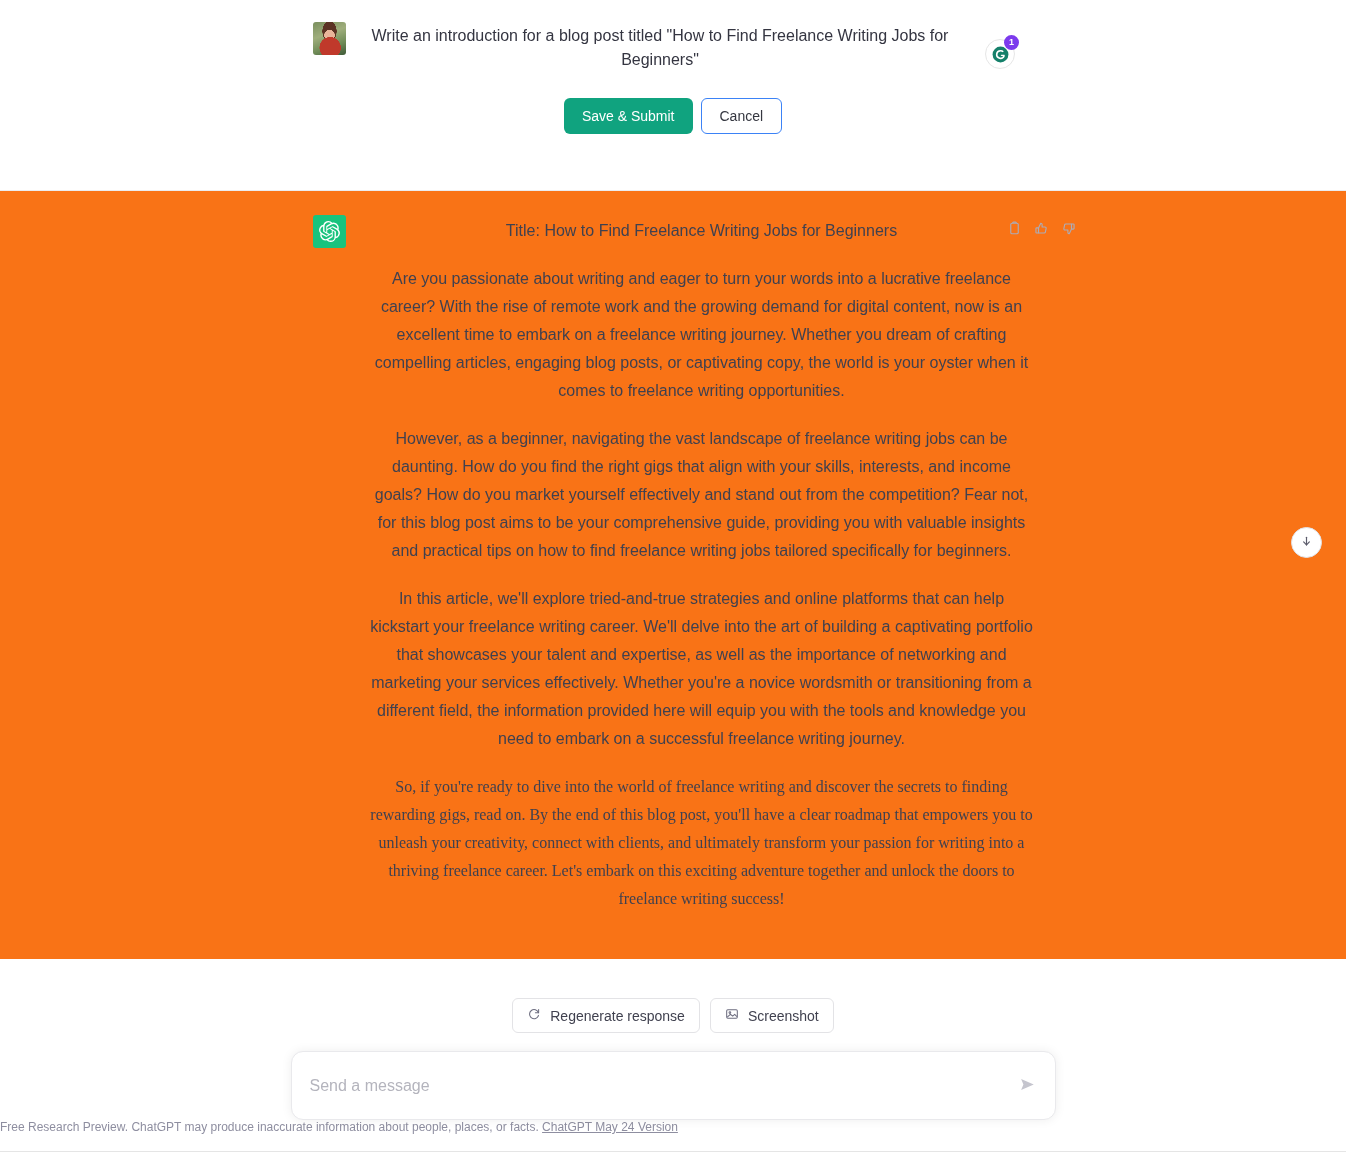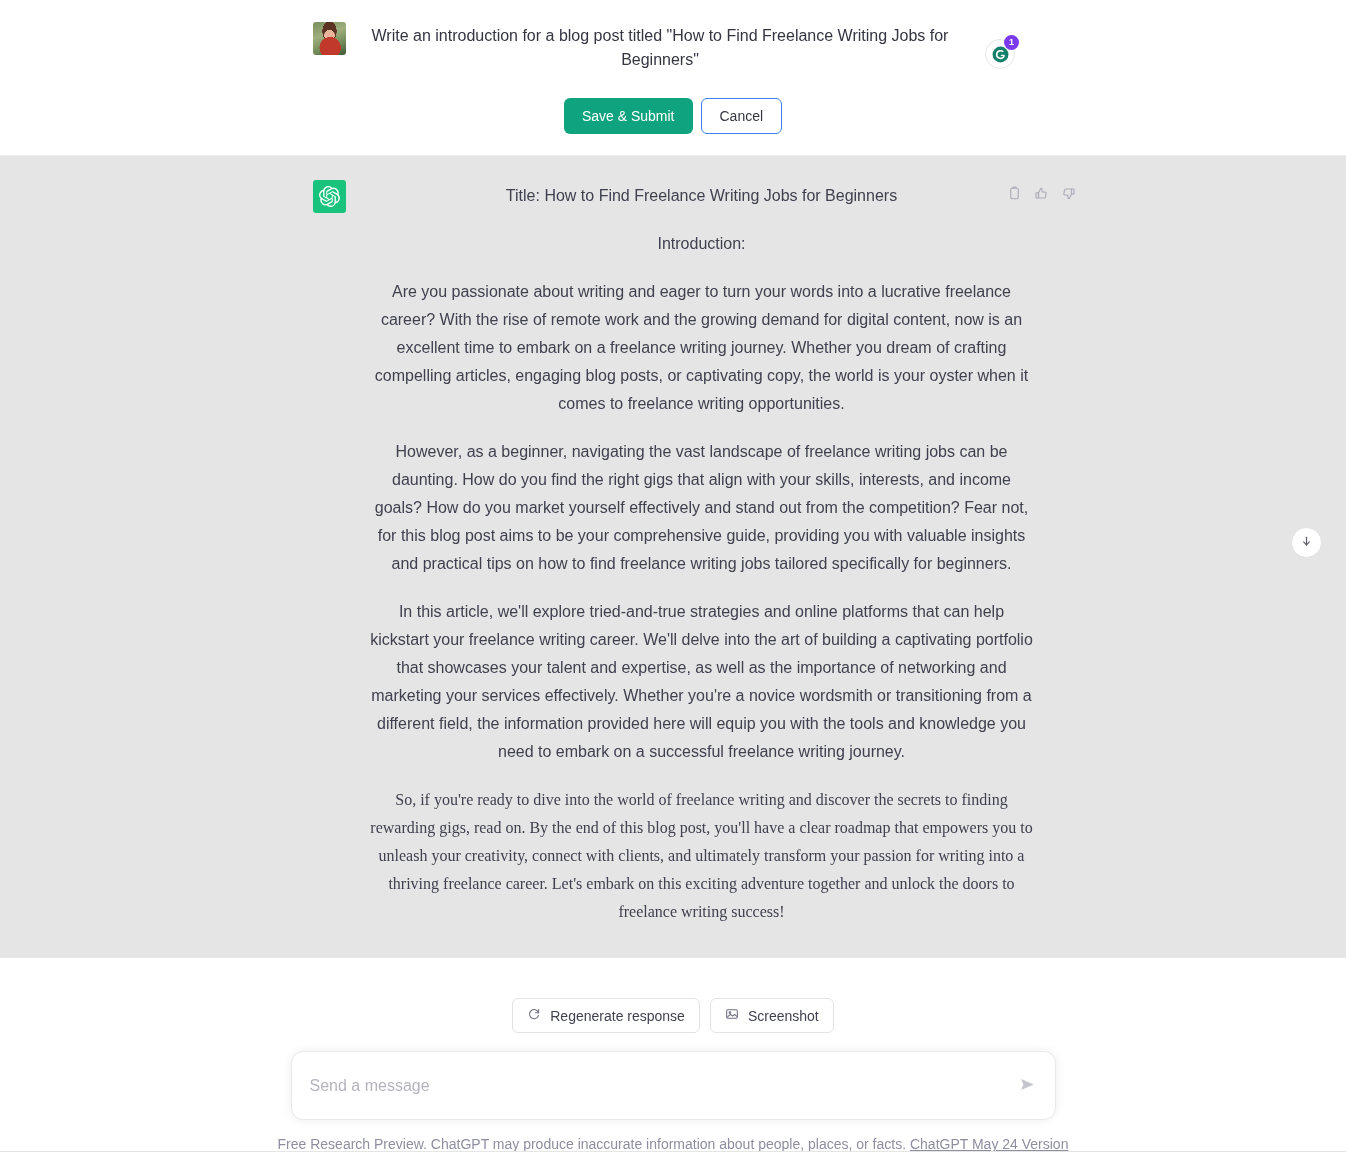--- a/index.html
+++ b/index.html
@@ -39,25 +39,26 @@
   .turn {
     width: 100%;
     position: relative;
   }
   .turn-user {
     background: #ffffff;
     padding: 22px 0 0 0;
     min-height: 155px;
   }
   .turn-assistant {
-    background: #e5e5e5;
+    background: #f97316;
     border-top: 1px solid #ececef;
     border-bottom: 1px solid #e8e8ea;
     padding: 24px 0 21px 0;
     min-height: 803px;
+    margin-top: 35px;
   }
 
   .turn-inner {
     width: 720px;
     margin: 0 auto;
     display: flex;
     gap: 24px;
     position: relative;
   }
 
@@ -253,24 +254,23 @@
   .send-btn {
     background: transparent;
     border: none;
     cursor: pointer;
     padding: 0;
     display: flex;
     align-items: center;
   }
 
   .footnote {
-    text-align: center;
-    font-size: 14px;
+    font-size: 12px;
     color: #8e8ea0;
-    margin-top: 16px;
+    margin-top: 0;
   }
   .footnote a {
     color: #8e8ea0;
     text-decoration: underline;
   }
 </style>
 </head>
 <body>
 
 <div class="sidebar-toggle">
@@ -311,21 +311,20 @@
 <section class="turn turn-assistant">
   <div class="turn-inner">
     <div class="avatar assistant-logo">
       <svg width="21" height="21" viewBox="0 0 24 24" fill="#ffffff">
         <path d="M22.28 9.82a5.98 5.98 0 0 0-.52-4.91 6.05 6.05 0 0 0-6.5-2.9A5.98 5.98 0 0 0 10.72.02 6.05 6.05 0 0 0 4.96 4.2a5.98 5.98 0 0 0-4 2.9 6.05 6.05 0 0 0 .75 7.09 5.98 5.98 0 0 0 .51 4.91 6.05 6.05 0 0 0 6.51 2.9A5.98 5.98 0 0 0 13.26 24a6.05 6.05 0 0 0 5.77-4.19 5.98 5.98 0 0 0 4-2.9 6.05 6.05 0 0 0-.75-7.09zm-9.02 12.6a4.48 4.48 0 0 1-2.88-1.04l.14-.08 4.78-2.76a.79.79 0 0 0 .39-.68v-6.74l2.02 1.17a.07.07 0 0 1 .04.05v5.58a4.5 4.5 0 0 1-4.49 4.5zM3.6 18.3a4.47 4.47 0 0 1-.54-3.01l.14.09 4.78 2.76a.77.77 0 0 0 .78 0l5.84-3.37v2.33a.08.08 0 0 1-.03.06L9.74 19.96a4.5 4.5 0 0 1-6.14-1.65zM2.34 7.9a4.48 4.48 0 0 1 2.35-1.97V11.6a.77.77 0 0 0 .38.67l5.82 3.36-2.02 1.17a.08.08 0 0 1-.07 0L3.97 14a4.5 4.5 0 0 1-1.64-6.1zm16.6 3.86-5.84-3.4L15.1 7.2a.08.08 0 0 1 .07 0l4.83 2.79a4.49 4.49 0 0 1-.68 8.1v-5.68a.79.79 0 0 0-.39-.65zm2.01-3.02-.14-.09-4.77-2.78a.78.78 0 0 0-.79 0L9.41 9.24V6.91a.07.07 0 0 1 .03-.06l4.83-2.79a4.49 4.49 0 0 1 6.67 4.65zM8.31 12.86l-2.02-1.17a.08.08 0 0 1-.04-.06V6.06a4.49 4.49 0 0 1 7.36-3.45l-.14.08L8.69 5.45a.79.79 0 0 0-.39.68zm1.1-2.37 2.6-1.5 2.6 1.5v3l-2.6 1.5-2.6-1.5z"></path>
       </svg>
     </div>
 
     <div class="msg-body assistant-text">
       <p>Title: How to Find Freelance Writing Jobs for Beginners</p>
-      <p>Introduction:</p>
       <p>Are you passionate about writing and eager to turn your words into a lucrative freelance career? With the rise of remote work and the growing demand for digital content, now is an excellent time to embark on a freelance writing journey. Whether you dream of crafting compelling articles, engaging blog posts, or captivating copy, the world is your oyster when it comes to freelance writing opportunities.</p>
       <p>However, as a beginner, navigating the vast landscape of freelance writing jobs can be daunting. How do you find the right gigs that align with your skills, interests, and income goals? How do you market yourself effectively and stand out from the competition? Fear not, for this blog post aims to be your comprehensive guide, providing you with valuable insights and practical tips on how to find freelance writing jobs tailored specifically for beginners.</p>
       <p>In this article, we'll explore tried-and-true strategies and online platforms that can help kickstart your freelance writing career. We'll delve into the art of building a captivating portfolio that showcases your talent and expertise, as well as the importance of networking and marketing your services effectively. Whether you're a novice wordsmith or transitioning from a different field, the information provided here will equip you with the tools and knowledge you need to embark on a successful freelance writing journey.</p>
       <p>So, if you're ready to dive into the world of freelance writing and discover the secrets to finding rewarding gigs, read on. By the end of this blog post, you'll have a clear roadmap that empowers you to unleash your creativity, connect with clients, and ultimately transform your passion for writing into a thriving freelance career. Let's embark on this exciting adventure together and unlock the doors to freelance writing success!</p>
     </div>
 
     <div class="feedback">
       <span>
         <svg width="15" height="15" viewBox="0 0 20 20" fill="none" stroke="#acacb8" stroke-width="1.5" stroke-linejoin="round">
           <rect x="5" y="3" width="10" height="14" rx="1.8"></rect>

